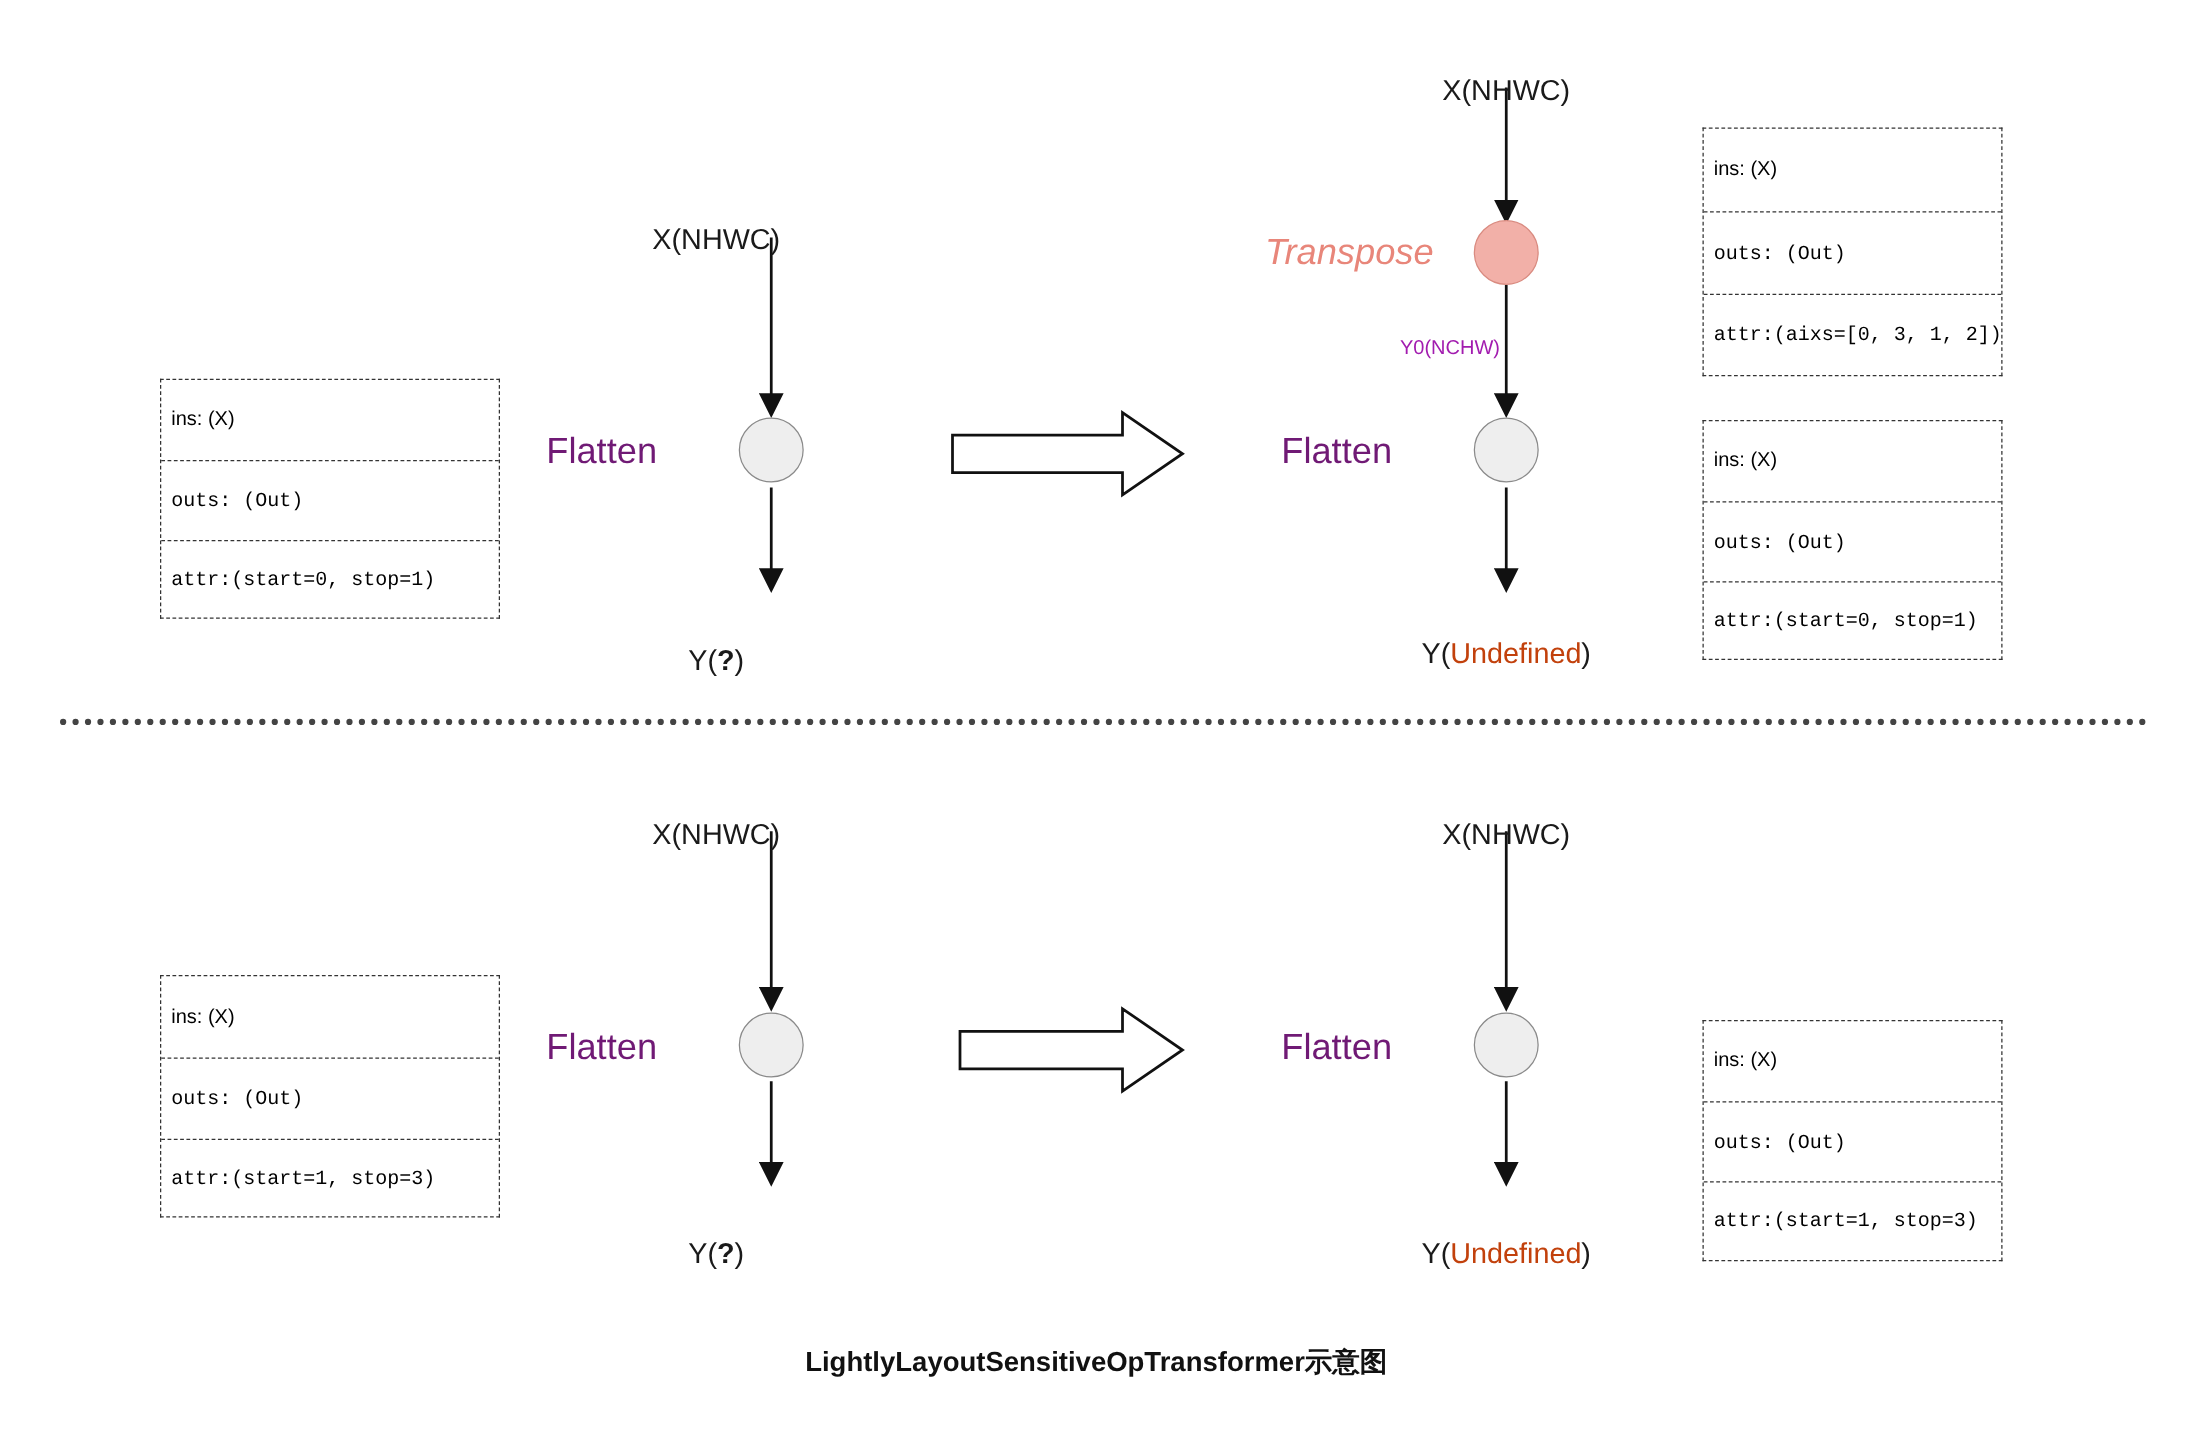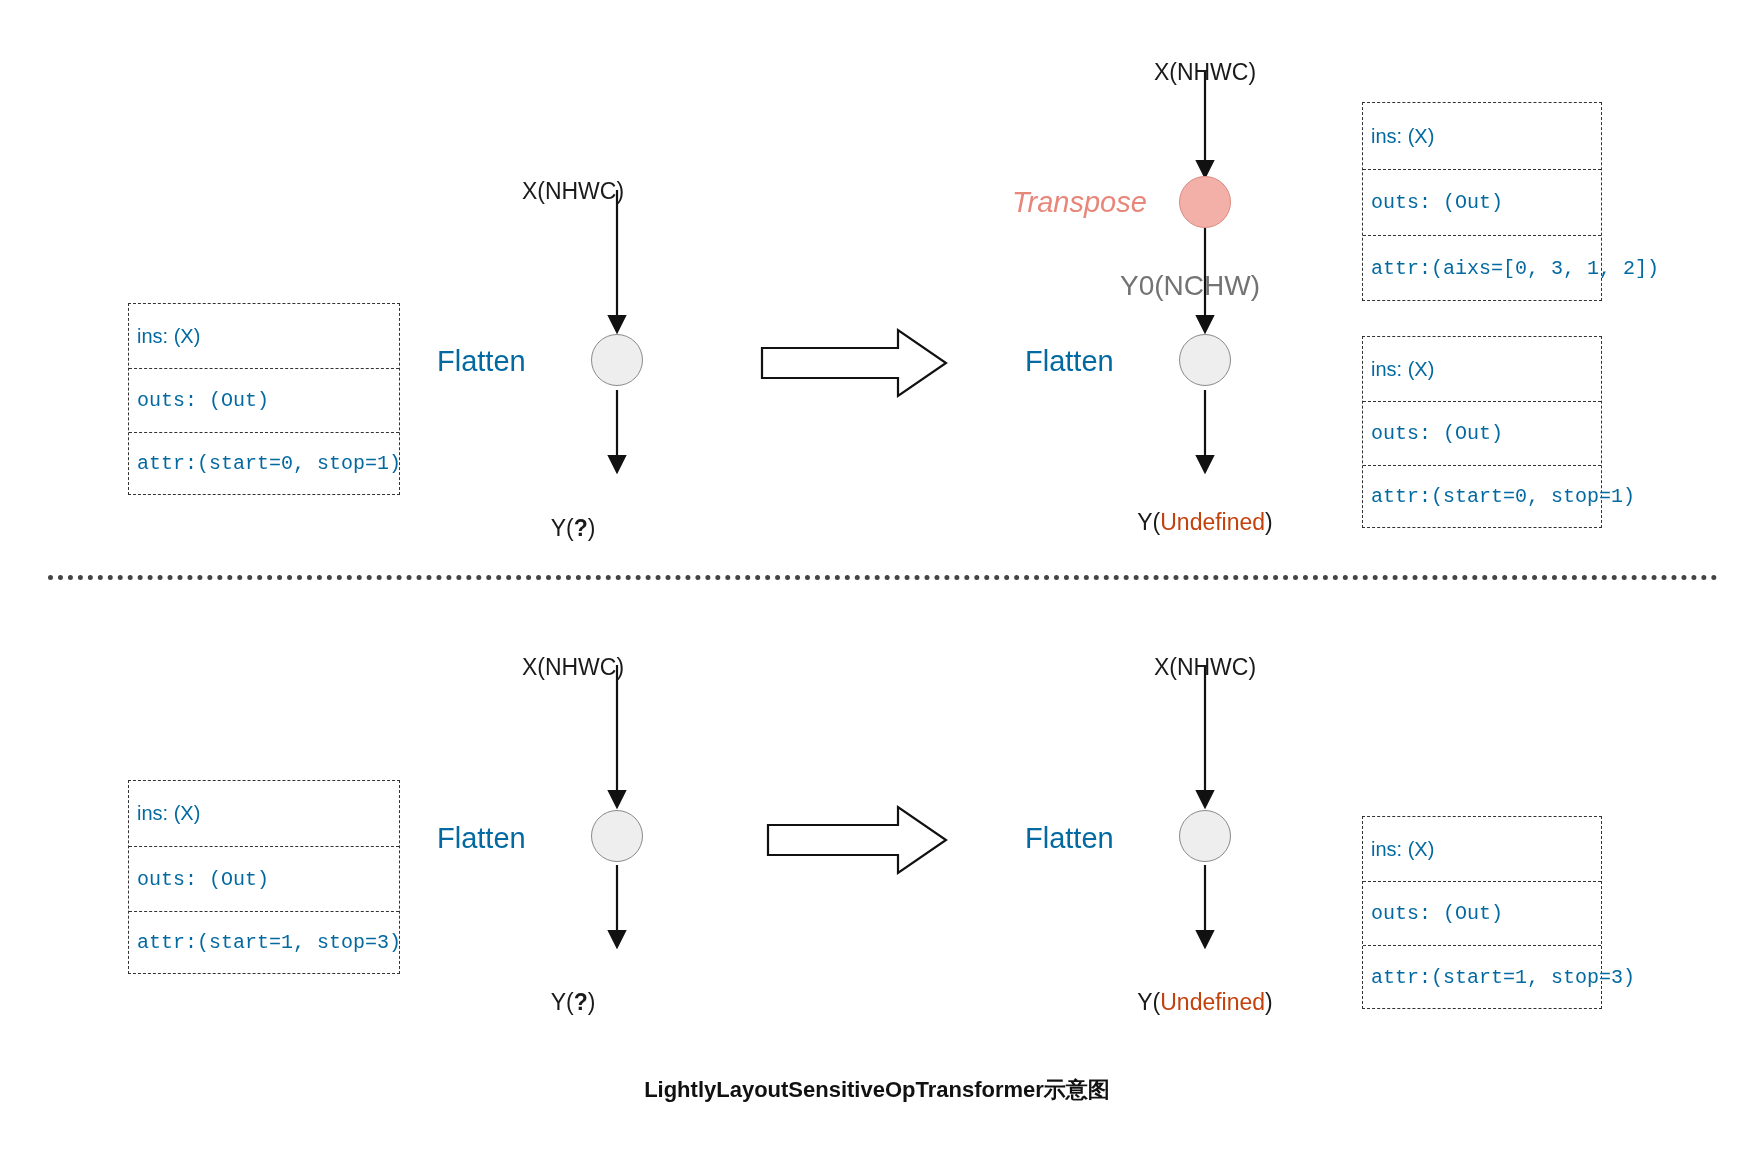--- a/index.html
+++ b/index.html
@@ -15,43 +15,43 @@
     color: #1a1a1a;
     overflow: hidden;
   }
   .canvas {
     position: absolute;
     inset: 0;
   }
   .node-label {
     position: absolute;
     font-size: 29px;
-    color: #0369a1;
+    color: #701a75;
     white-space: nowrap;
   }
   .node-label.accent {
     color: #e8867a;
   }
   .io-label {
     position: absolute;
     font-size: 23px;
     color: #1a1a1a;
     white-space: nowrap;
     margin-top: 21px;
   }
   .io-label .q {
     font-weight: bold;
   }
   .io-label .undef {
     color: #c2410c;
   }
   .edge-label {
     position: absolute;
-    font-size: 28px;
-    color: #737373;
+    font-size: 16px;
+    color: #a21caf;
     white-space: nowrap;
   }
   .circle {
     position: absolute;
     width: 52px;
     height: 52px;
     border-radius: 50%;
     background: #eeeeee;
     border: 1.5px solid #8a8a8a;
     box-sizing: border-box;
@@ -60,22 +60,22 @@
     background: #f2b0a8;
     border-color: #d98b80;
   }
   .attr-box {
     position: absolute;
     border: 1.5px dashed #333;
     box-sizing: border-box;
     background: transparent;
   }
   .attr-row {
-    font-size: 20px;
-    color: #0369a1;
+    font-size: 16px;
+    color: #000000;
     padding: 0 8px;
     display: flex;
     align-items: center;
     box-sizing: border-box;
     white-space: nowrap;
   }
   .attr-row + .attr-row {
     border-top: 1.5px dashed #333;
     font-family: Liberation Mono, monospace;
   }

